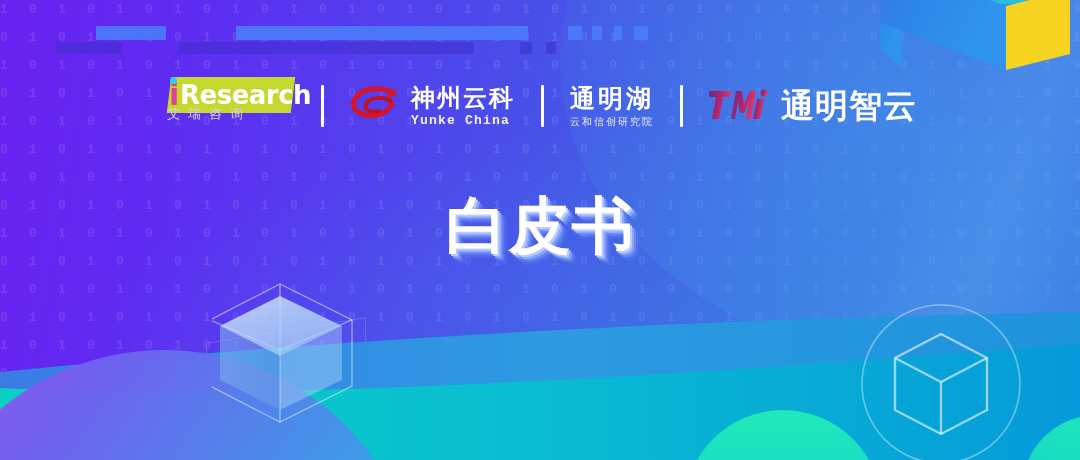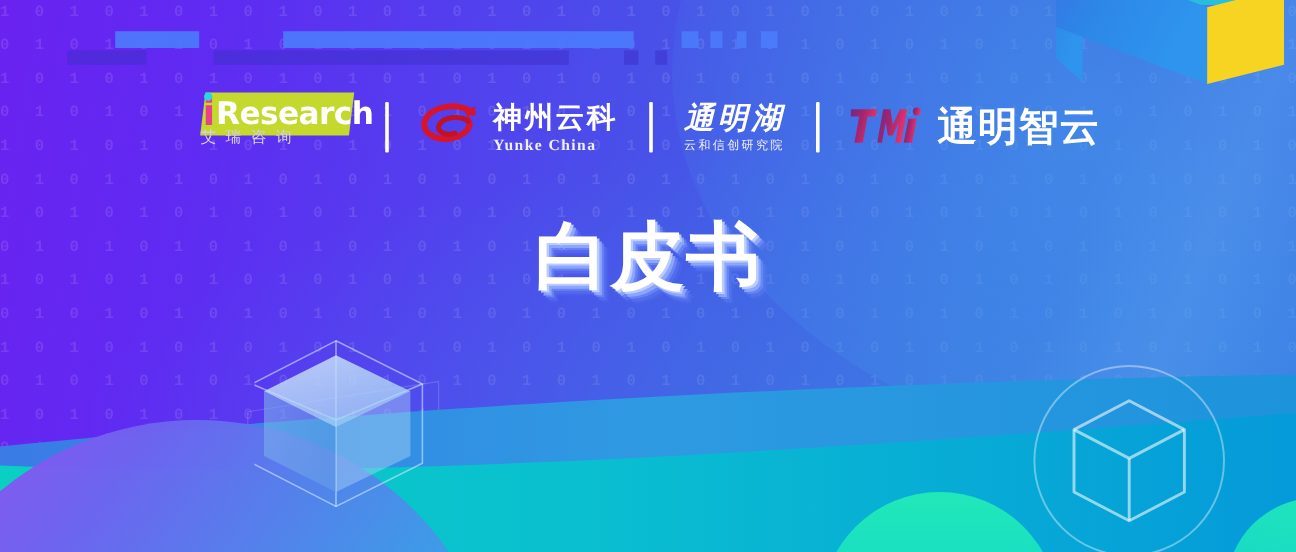--- a/index.html
+++ b/index.html
@@ -173,30 +173,29 @@
   .yunke-mark { width:52px; height:42px; flex:0 0 auto; }
   .yunke-txt { line-height:1; }
   .yunke-cn {
     font-size:24px; font-weight:700; color:#FFFFFF;
     letter-spacing:2px;
     font-family:"DejaVu Sans", sans-serif;
   }
   .yunke-en {
     font-size:13px; font-weight:700; color:#F0F0F4;
     letter-spacing:1.2px; margin-top:4px;
-    font-family:Liberation Serif, serif;
+    font-family:Liberation Mono, monospace;
   }
 
   
   .tmh { text-align:center; flex:0 0 auto; line-height:1; }
   .tmh-top {
     font-size:25px; font-weight:700; color:#FFFFFF;
     letter-spacing:3px;
     font-family:"DejaVu Serif", serif;
-    font-style:italic;
   }
   .tmh-bot {
     font-size:10px; color:#EDEDF4; margin-top:6px;
     letter-spacing:2px;
     font-family:"DejaVu Serif", serif;
   }
 
   
   .tmi { display:flex; align-items:center; gap:10px; flex:0 0 auto; }
   .tmi-mark { width:62px; height:34px; flex:0 0 auto; }
@@ -220,21 +219,21 @@
     line-height:76px;
     letter-spacing:1px;
     color:#FFFFFF;
     text-shadow:
        2px 2px 0 rgba(190,205,255,0.95),
        4px 4px 0 rgba(150,175,255,0.80),
        6px 6px 0 rgba(120,150,250,0.55),
        8px 8px 0 rgba(100,130,245,0.35),
       10px 10px 0 rgba(90,120,240,0.18);
   }
-  .title-line.l2 { margin-top:16px; }
+  .title-line.l2 { margin-top:28px; }
 </style>
 </head>
 <body>
 
 <div id="banner">
 
   <div class="binary-layer" id="binary-layer">
       <div class="binary-col" style="left: 0px;">1
 0
 1

